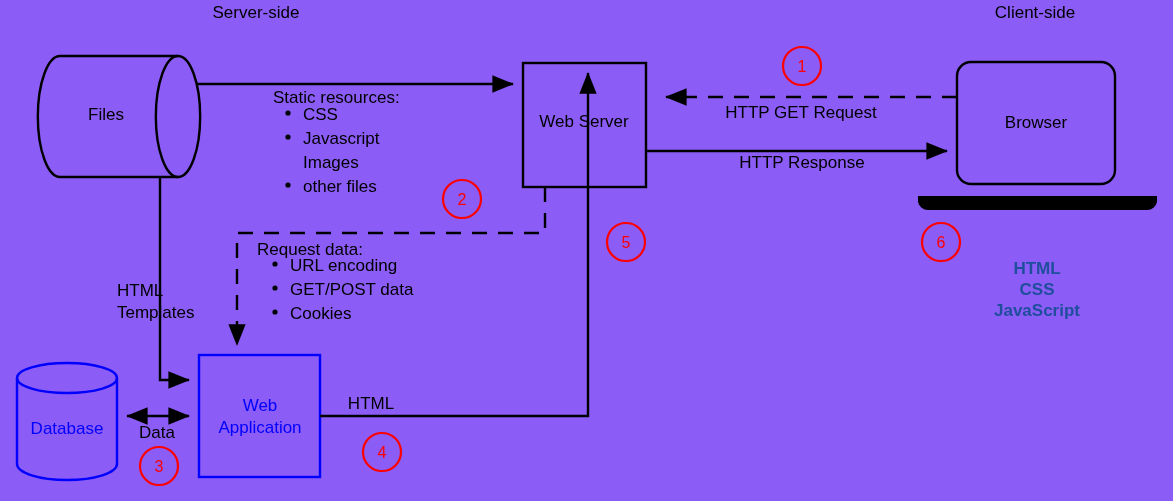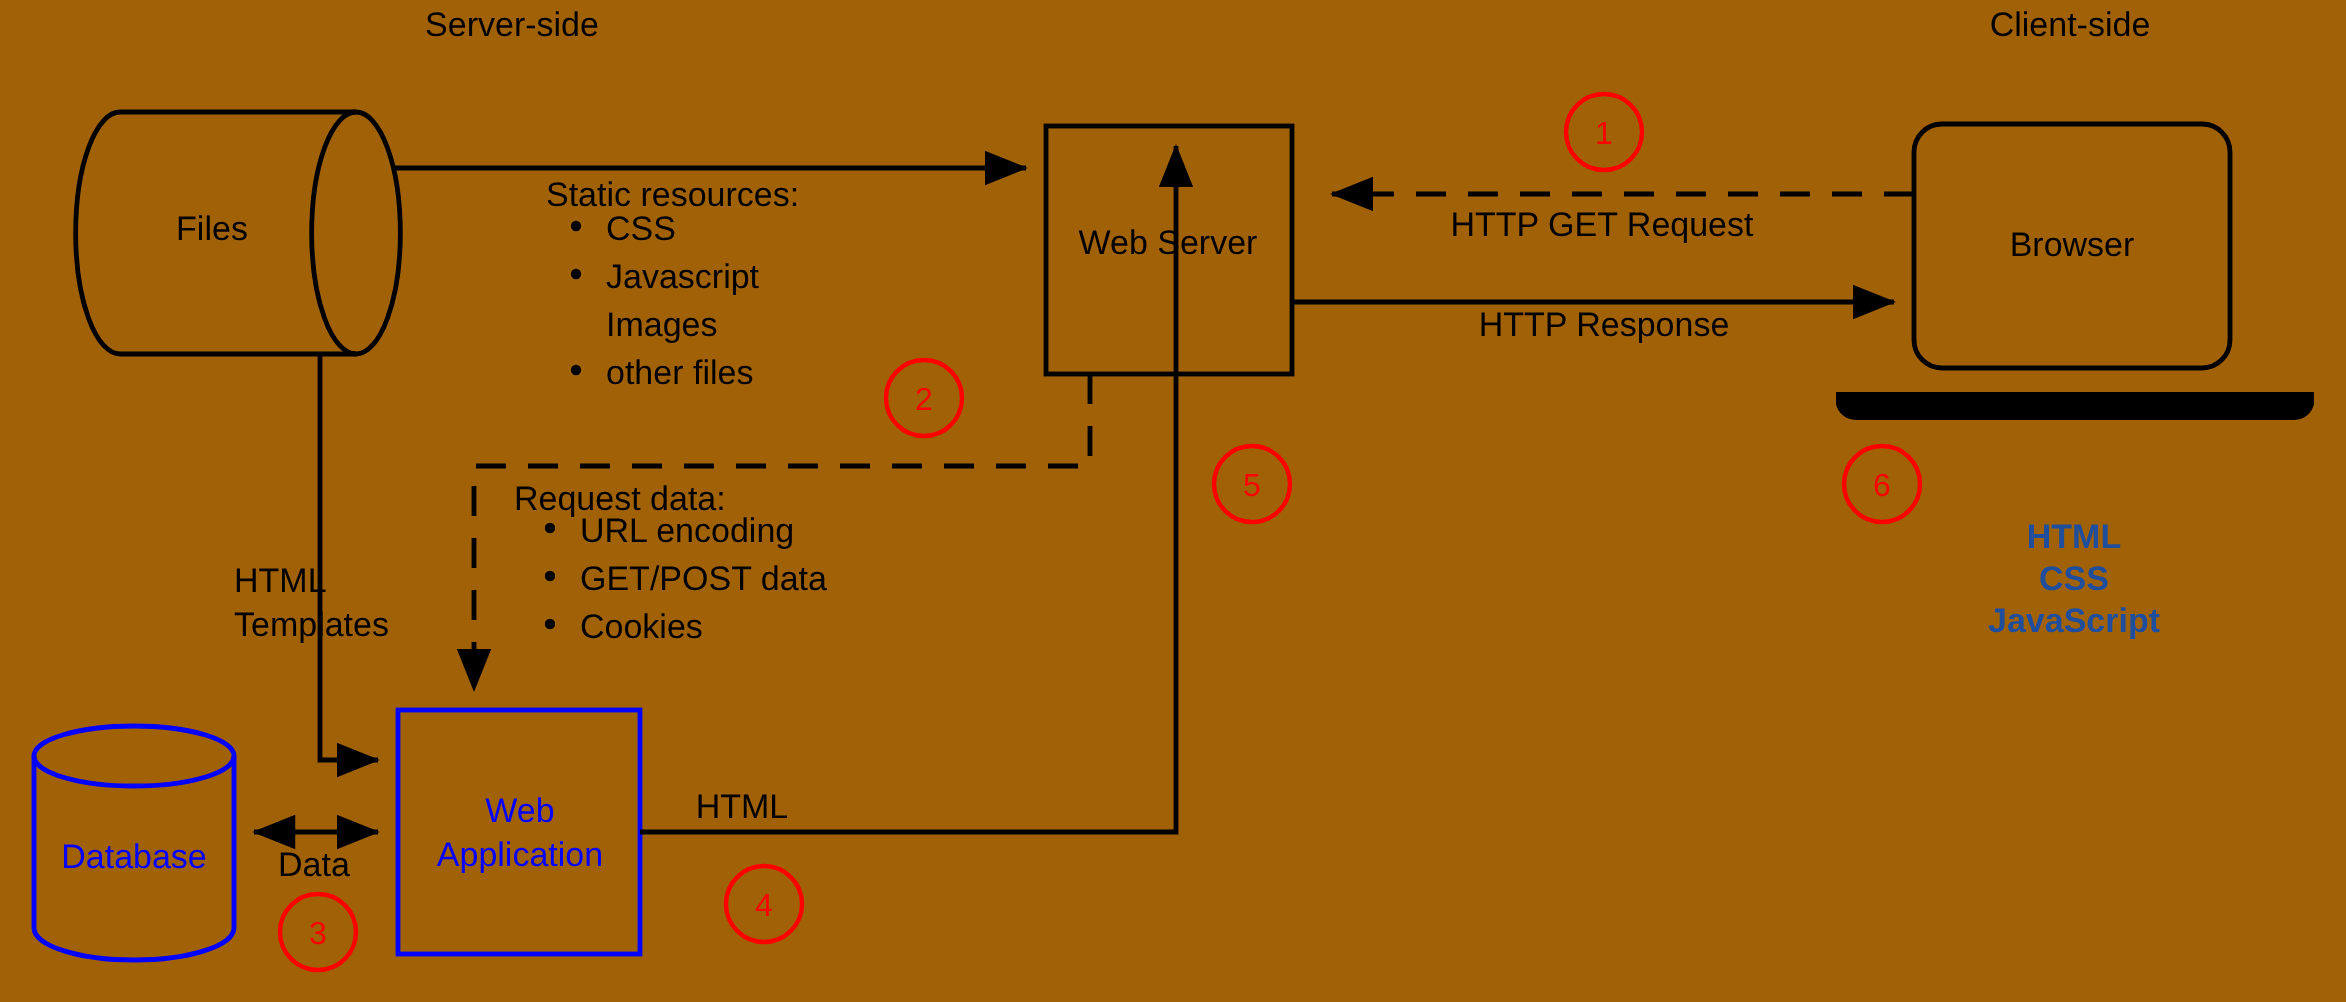--- a/index.html
+++ b/index.html
@@ -7,21 +7,21 @@
     padding: 0;
     background: #ffffff;
   }
   body {
     font-family: "Liberation Sans", sans-serif;
   }
   #canvas {
     position: relative;
     width: 1173px;
     height: 501px;
-    background: #a16207;
+    background: #8b5cf6;
     overflow: hidden;
     text-align: right;
   }
   #diagram-svg {
     position: absolute;
     left: 0;
     top: 0;
     width: 1173px;
     height: 501px;
   }

